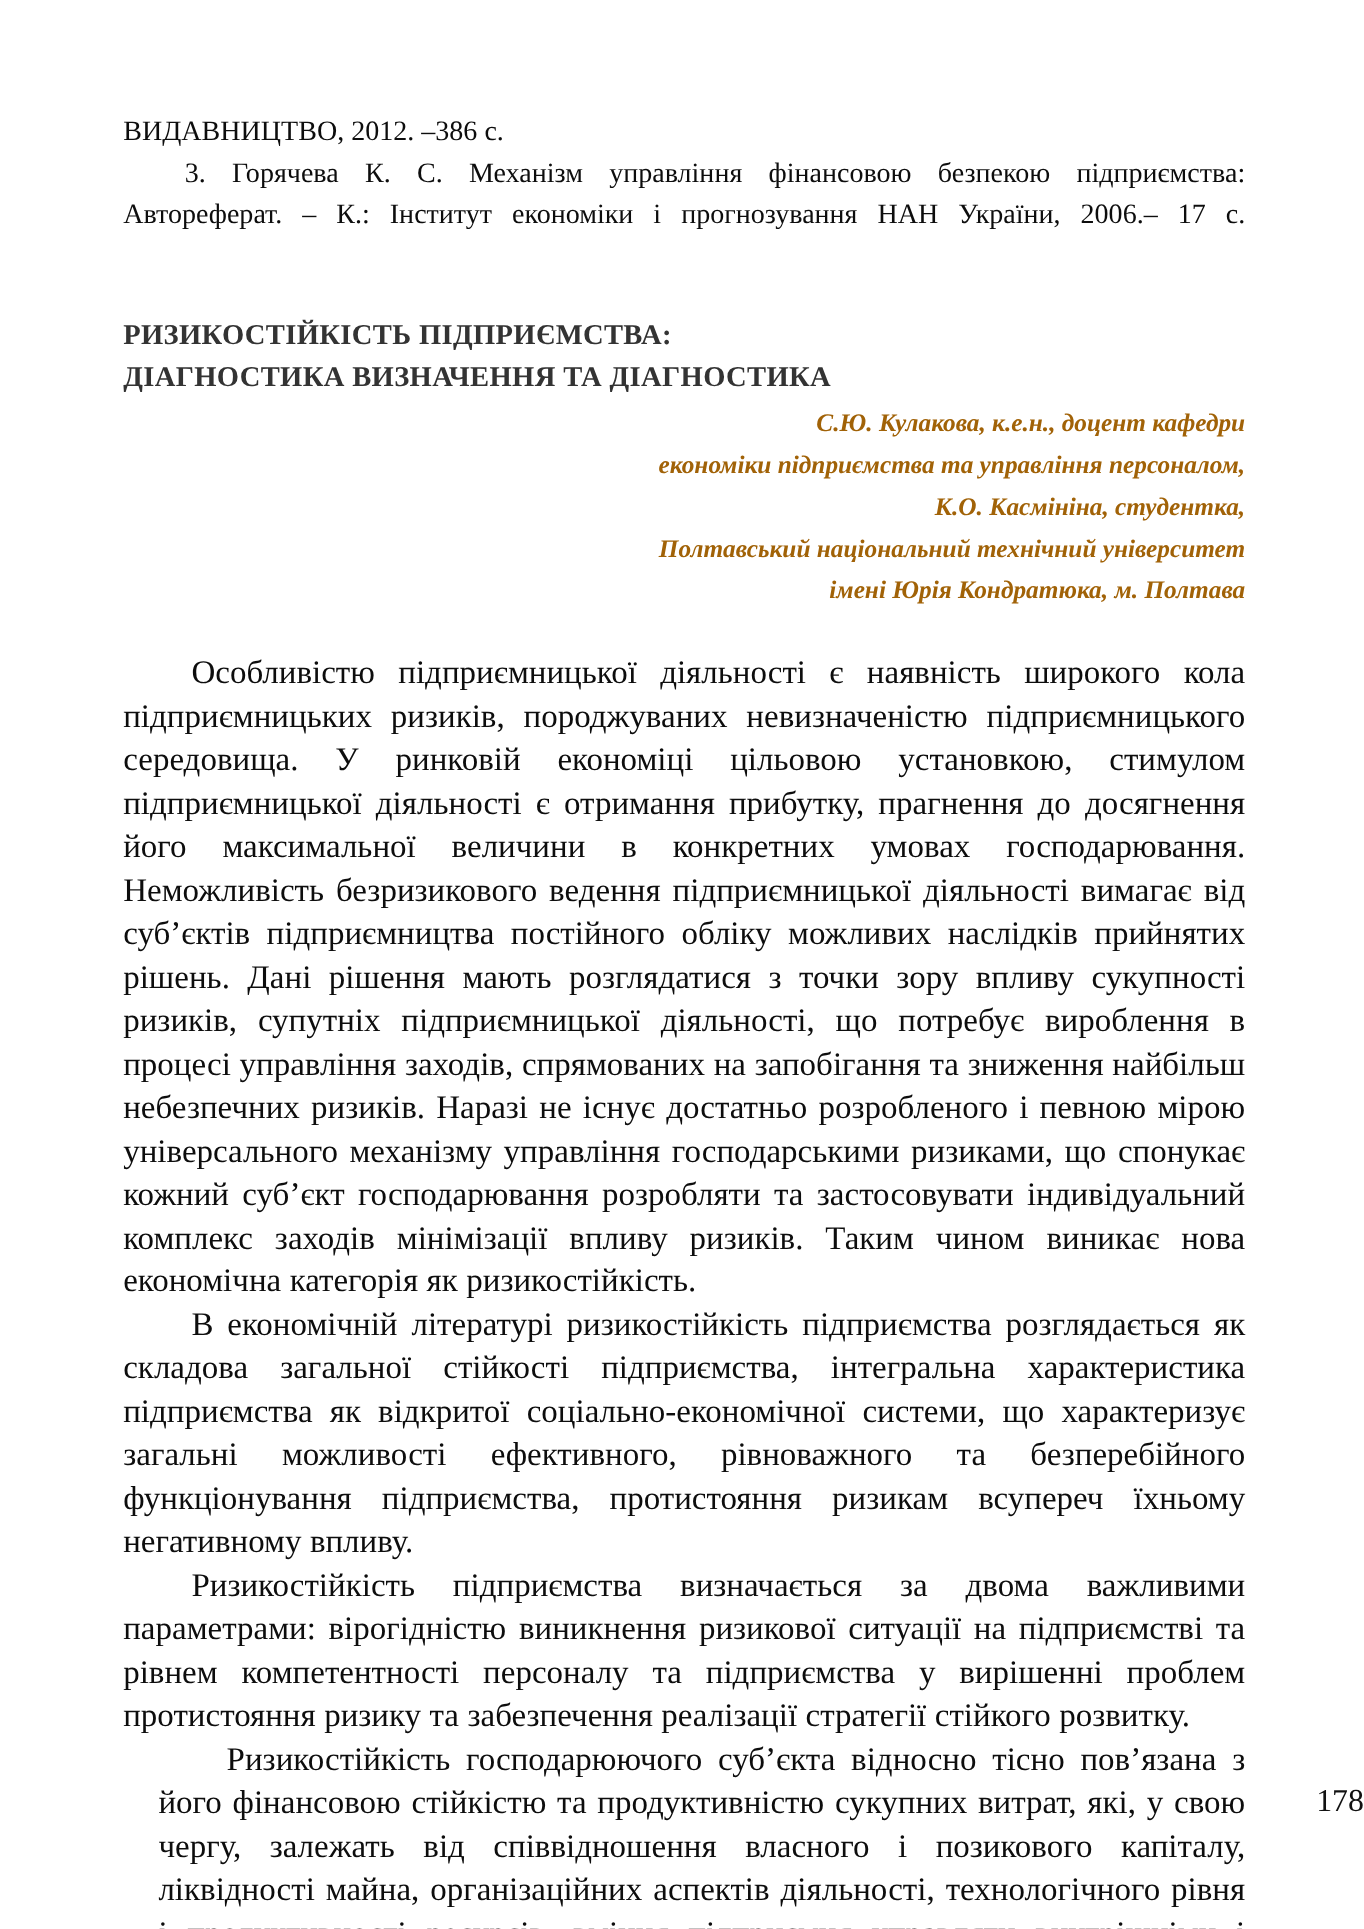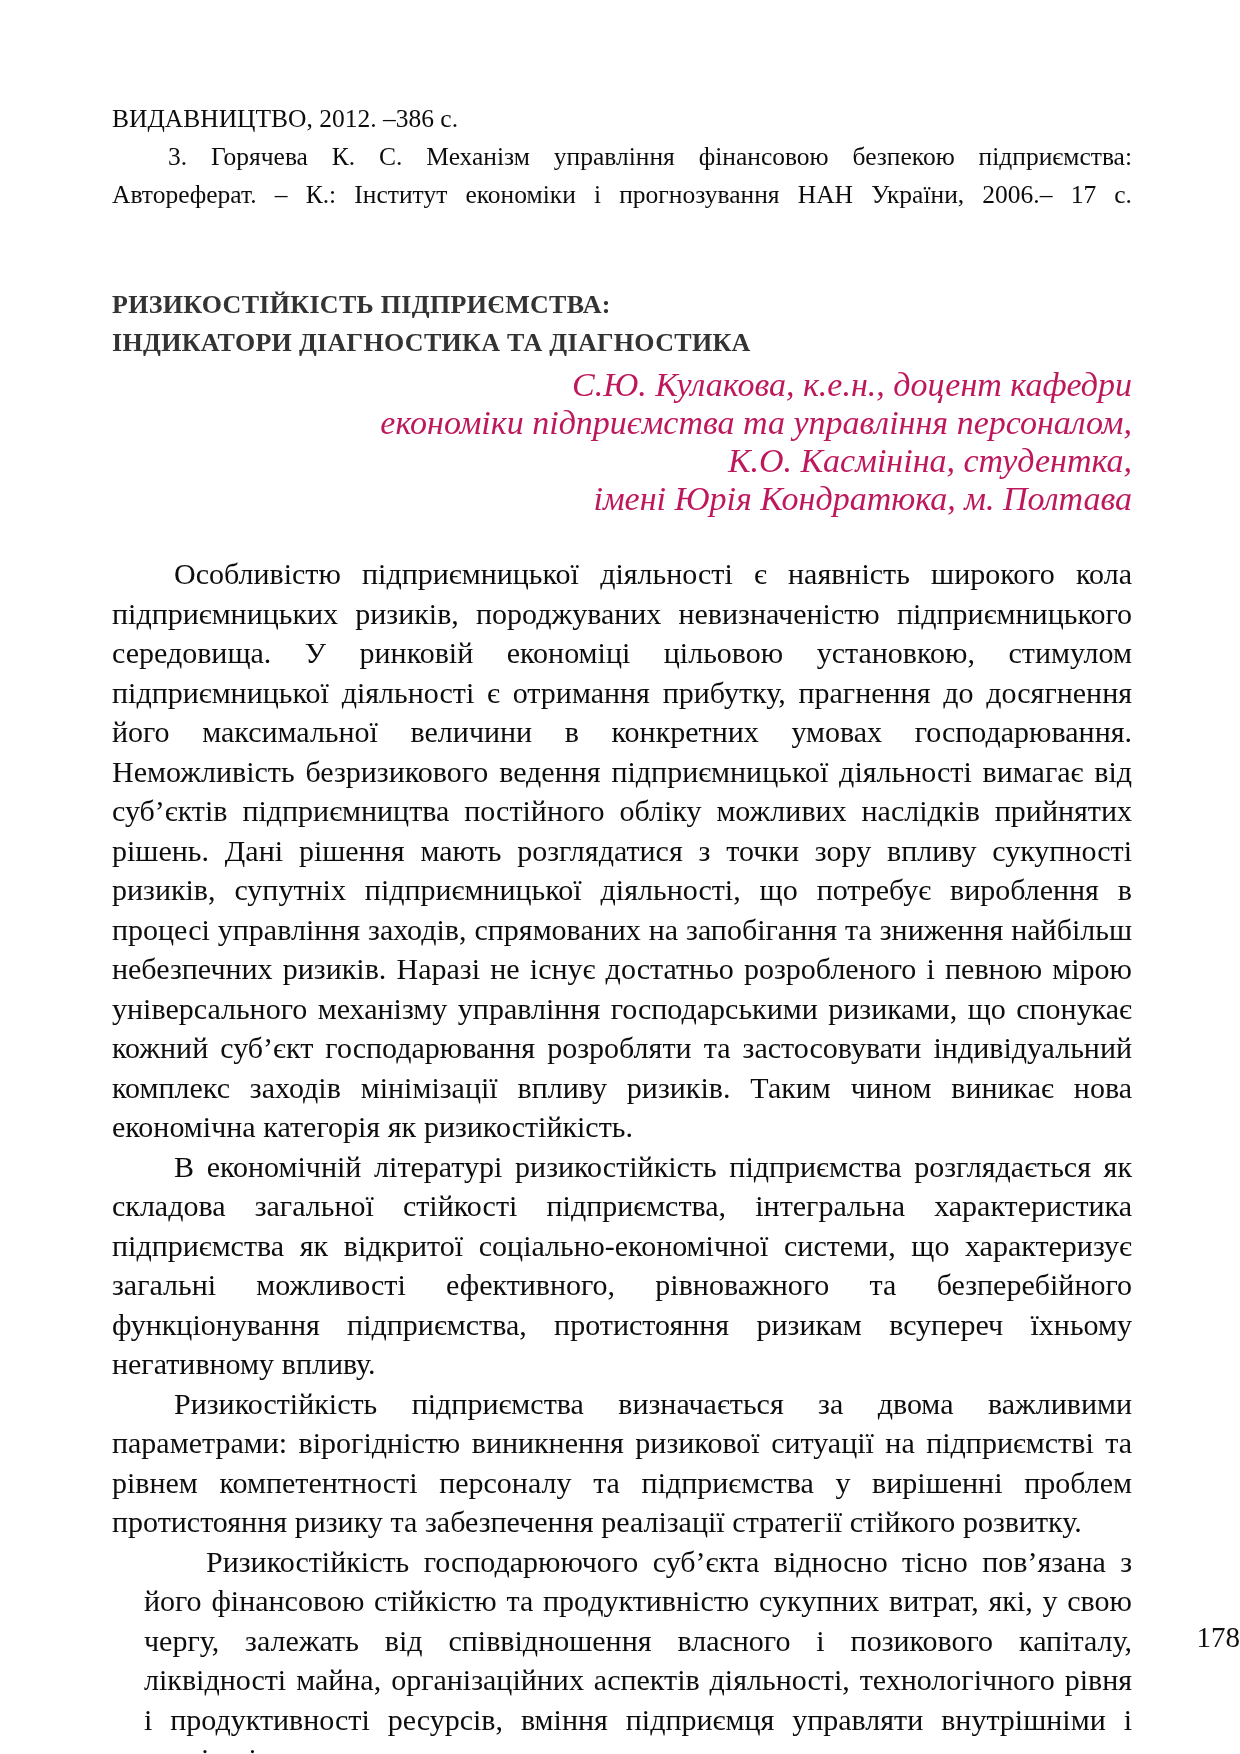--- a/index.html
+++ b/index.html
@@ -56,24 +56,25 @@
     color: #333333;
     margin: 0;
   }
   
   .authors {
     margin-top: 4px;
     text-align: right;
   }
   .author-line {
     font-style: italic;
-    font-size: 34px;
+    font-size: 23px;
     line-height: 38px;
     margin: 0;
-    color: #be185d;
+    color: #a16207;
+    font-weight: bold;
   }
   
   .body-block {
     margin-top: 36px;
   }
   p.body {
     font-size: 30px;
     line-height: 39.5px;
     text-align: justify;
     text-indent: 62px;
@@ -104,27 +105,28 @@
 <div class="page">
 
   <div class="content">
 
     <p class="ref-tail">ВИДАВНИЦТВО, 2012. –386 с.</p>
 
     <p class="ref-item">3. Горячева К. С. Механізм управління фінансовою безпекою підприємства: Автореферат. – К.: Інститут економіки і прогнозування НАН України, 2006.– 17 с.</p>
 
     <div class="title-block">
       <p class="title-line">РИЗИКОСТІЙКІСТЬ ПІДПРИЄМСТВА:</p>
-      <p class="title-line">ІНДИКАТОРИ ДІАГНОСТИКА ТА ДІАГНОСТИКА</p>
+      <p class="title-line">ДІАГНОСТИКА ВИЗНАЧЕННЯ ТА ДІАГНОСТИКА</p>
     </div>
 
     <div class="authors">
       <p class="author-line">С.Ю. Кулакова, к.е.н., доцент кафедри</p>
       <p class="author-line">економіки підприємства та управління персоналом,</p>
       <p class="author-line">К.О. Касмініна, студентка,</p>
+      <p class="author-line">Полтавський національний технічний університет</p>
       <p class="author-line">імені Юрія Кондратюка, м. Полтава</p>
     </div>
 
     <div class="body-block">
       <p class="body">Особливістю підприємницької діяльності є наявність широкого кола підприємницьких ризиків, породжуваних невизначеністю підприємницького середовища. У ринковій економіці цільовою установкою, стимулом підприємницької діяльності є отримання прибутку, прагнення до досягнення його максимальної величини в конкретних умовах господарювання. Неможливість безризикового ведення підприємницької діяльності вимагає від суб’єктів підприємництва постійного обліку можливих наслідків прийнятих рішень. Дані рішення мають розглядатися з точки зору впливу сукупності ризиків, супутніх підприємницької діяльності, що потребує вироблення в процесі управління заходів, спрямованих на запобігання та зниження найбільш небезпечних ризиків. Наразі не існує достатньо розробленого і певною мірою універсального механізму управління господарськими ризиками, що спонукає кожний суб’єкт господарювання розробляти та застосовувати індивідуальний комплекс заходів мінімізації впливу ризиків. Таким чином виникає нова економічна категорія як ризикостійкість.</p>
       <p class="body">В економічній літературі ризикостійкість підприємства розглядається як складова загальної стійкості підприємства, інтегральна характеристика підприємства як відкритої соціально-економічної системи, що характеризує загальні можливості ефективного, рівноважного та безперебійного функціонування підприємства, протистояння ризикам всупереч їхньому негативному впливу.</p>
       <p class="body">Ризикостійкість підприємства визначається за двома важливими параметрами: вірогідністю виникнення ризикової ситуації на підприємстві та рівнем компетентності персоналу та підприємства у вирішенні проблем протистояння ризику та забезпечення реалізації стратегії стійкого розвитку.</p>
       <p class="body last-left">Ризикостійкість господарюючого суб’єкта відносно тісно пов’язана з його фінансовою стійкістю та продуктивністю сукупних витрат, які, у свою чергу, залежать від співвідношення власного і позикового капіталу, ліквідності майна, організаційних аспектів діяльності, технологічного рівня і продуктивності ресурсів, вміння підприємця управляти внутрішніми і зовнішніми ризиками</p>
     </div>
 

